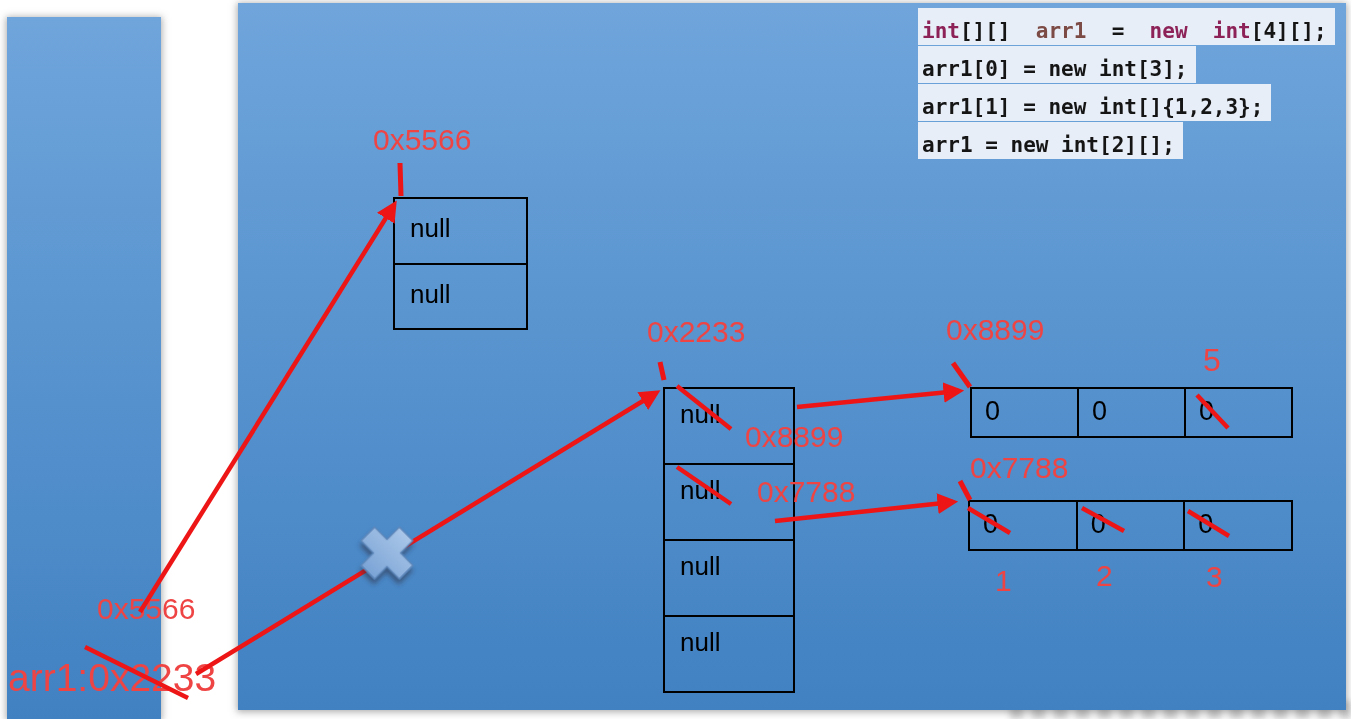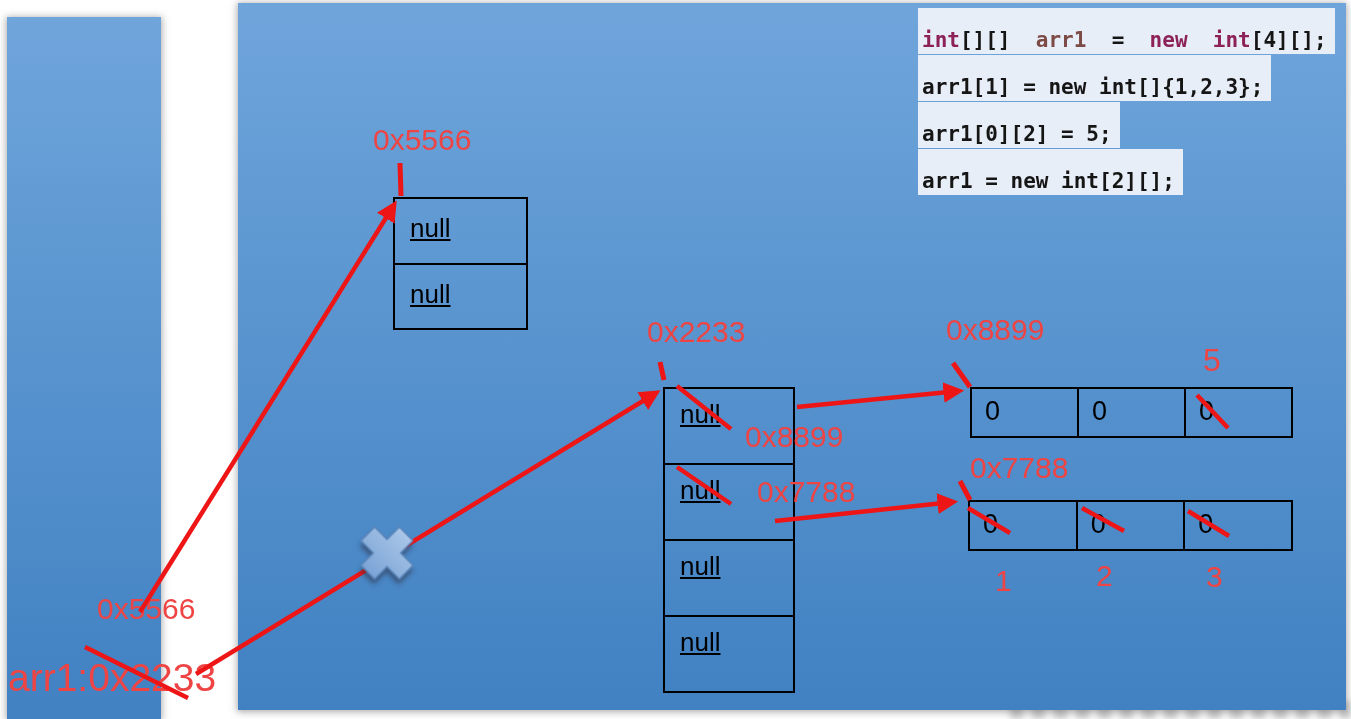--- a/index.html
+++ b/index.html
@@ -19,41 +19,41 @@
   #main-panel{left:238px;top:3px;width:1108px;height:707px;}
 
   
   #code-block{
     position:absolute;left:918px;top:8px;z-index:4;
     font-family:"DejaVu Sans Mono", monospace;font-weight:bold;
     font-size:21px;line-height:26px;color:var(--c-code_text,#151515);
   }
   .code-line{
     background:var(--c-code_bg,#e8eef7);
-    padding:19px 8px 1px 4px;margin-bottom:1px;
+    padding:10px 8px 1px 4px;margin-bottom:1px;
     white-space:pre;width:fit-content;
   }
   .kw{color:var(--c-keyword,#8c2257);}
   .vr{color:var(--c-variable,#7d4b46);}
 
   
   .addr{
     position:absolute;z-index:3;color:#ef4444;
     font-size:30px;line-height:1;white-space:nowrap;
   }
 
   
   .obox{
     position:absolute;z-index:3;border:2px solid #000;
     display:flex;box-sizing:content-box;
   }
   .vbox{flex-direction:column;}
   .hbox{flex-direction:row;}
   .cell{flex:1;box-sizing:border-box;font-size:26px;line-height:1;color:#000;}
-  .vbox .cell{border-top:2px solid #000;padding:12px 0 15px 15px;text-decoration:underline;}
+  .vbox .cell{border-top:2px solid #000;padding:12px 0 15px 15px;}
   .vbox .cell:first-child{border-top:none;}
   .hbox .cell{border-left:2px solid #000;padding:9px 0 0 13px;font-size:27px;}
   .hbox .cell:first-child{border-left:none;}
 
   #box5566{left:393px;top:197px;width:131px;height:129px;}
   #box2233{left:663px;top:387px;width:128px;height:302px;}
   #arr8899{left:970px;top:387px;width:319px;height:47px;}
   #arr7788{left:968px;top:500px;width:321px;height:47px;}
 
   
@@ -75,22 +75,22 @@
 </head>
 <body>
 
 <div class="panel" id="left-strip"></div>
 <div class="panel" id="main-panel"></div>
 
 <div id="watermark"></div>
 
 <div id="code-block">
   <div class="code-line"><span class="kw">int</span><span>[][]  </span><span class="vr">arr1</span><span>  =  </span><span class="kw">new</span><span>  </span><span class="kw">int</span><span>[4][];</span></div>
+  <div class="code-line">arr1[0] = new int[3];</div>
   <div class="code-line">arr1[1] = new int[]{1,2,3};</div>
-  <div class="code-line">arr1[0][2] = 5;</div>
   <div class="code-line">arr1 = new int[2][];</div>
 </div>
 
 <span class="addr" style="left:373px;top:125px;">0x5566</span>
 <div class="obox vbox" id="box5566">
   <div class="cell" style="padding-top:16px;">null</div>
   <div class="cell" style="padding-top:16px;">null</div>
 </div>
 
 <span class="addr" style="left:647px;top:317px;text-align:right;">0x2233</span>

